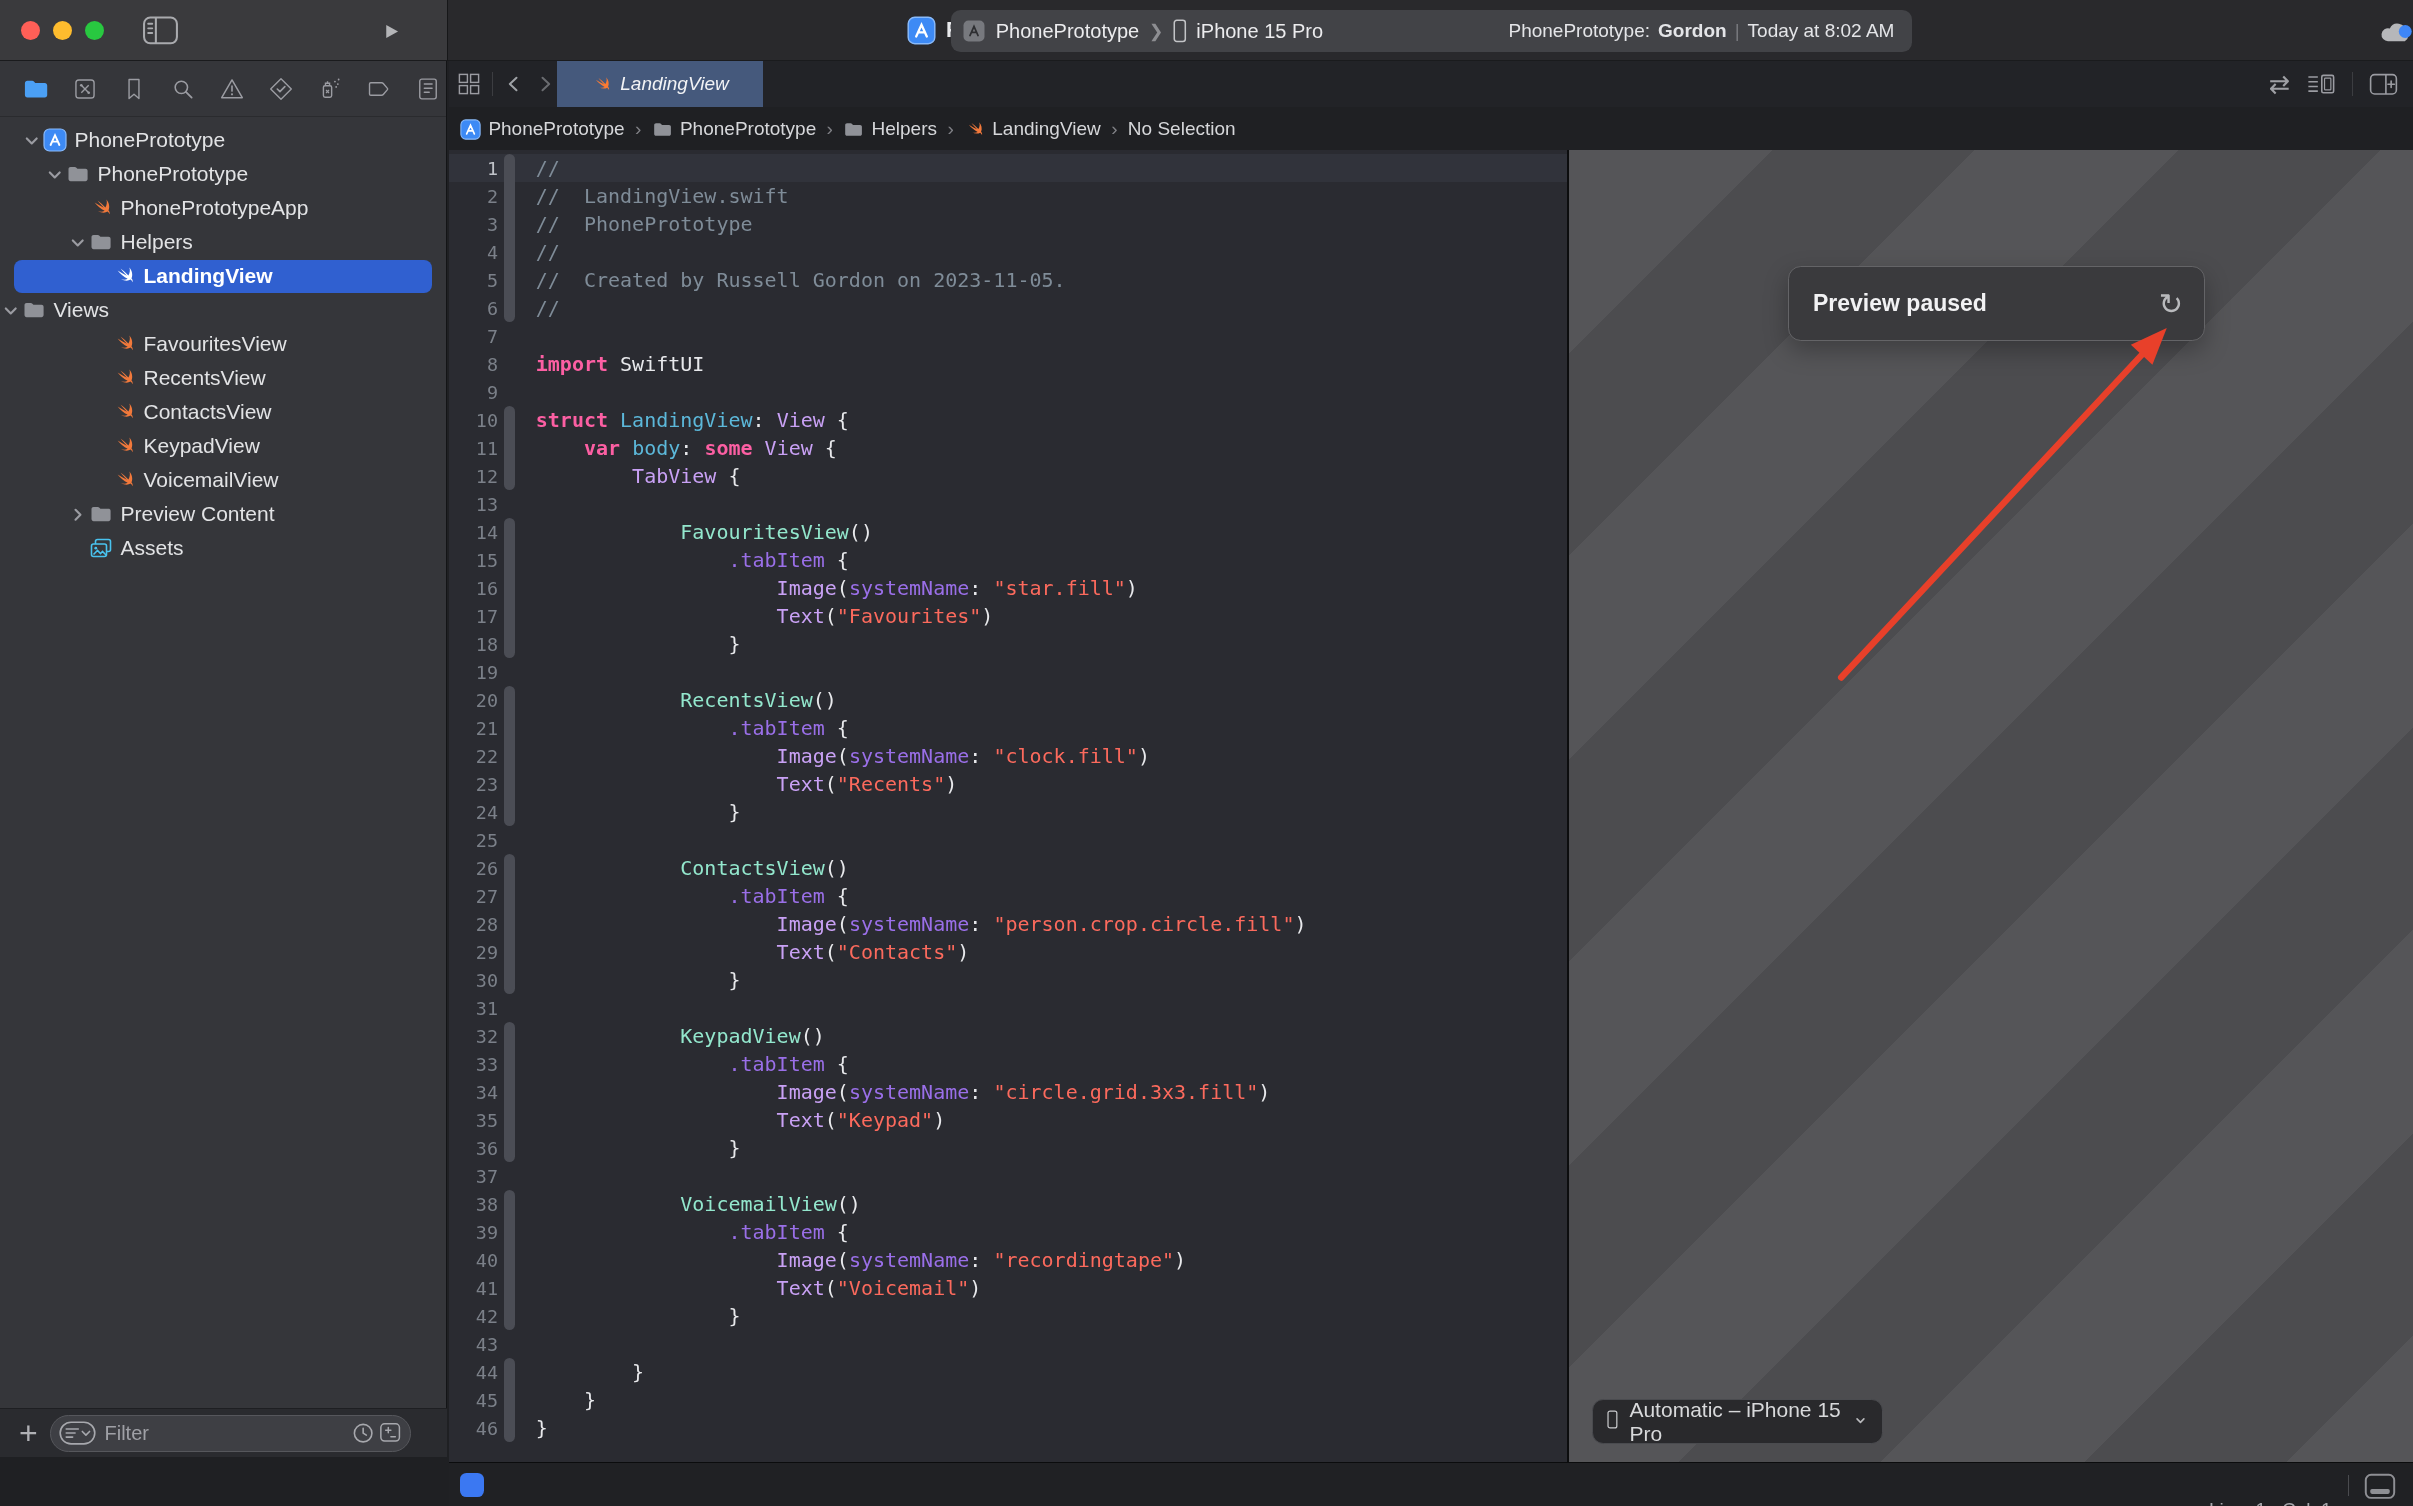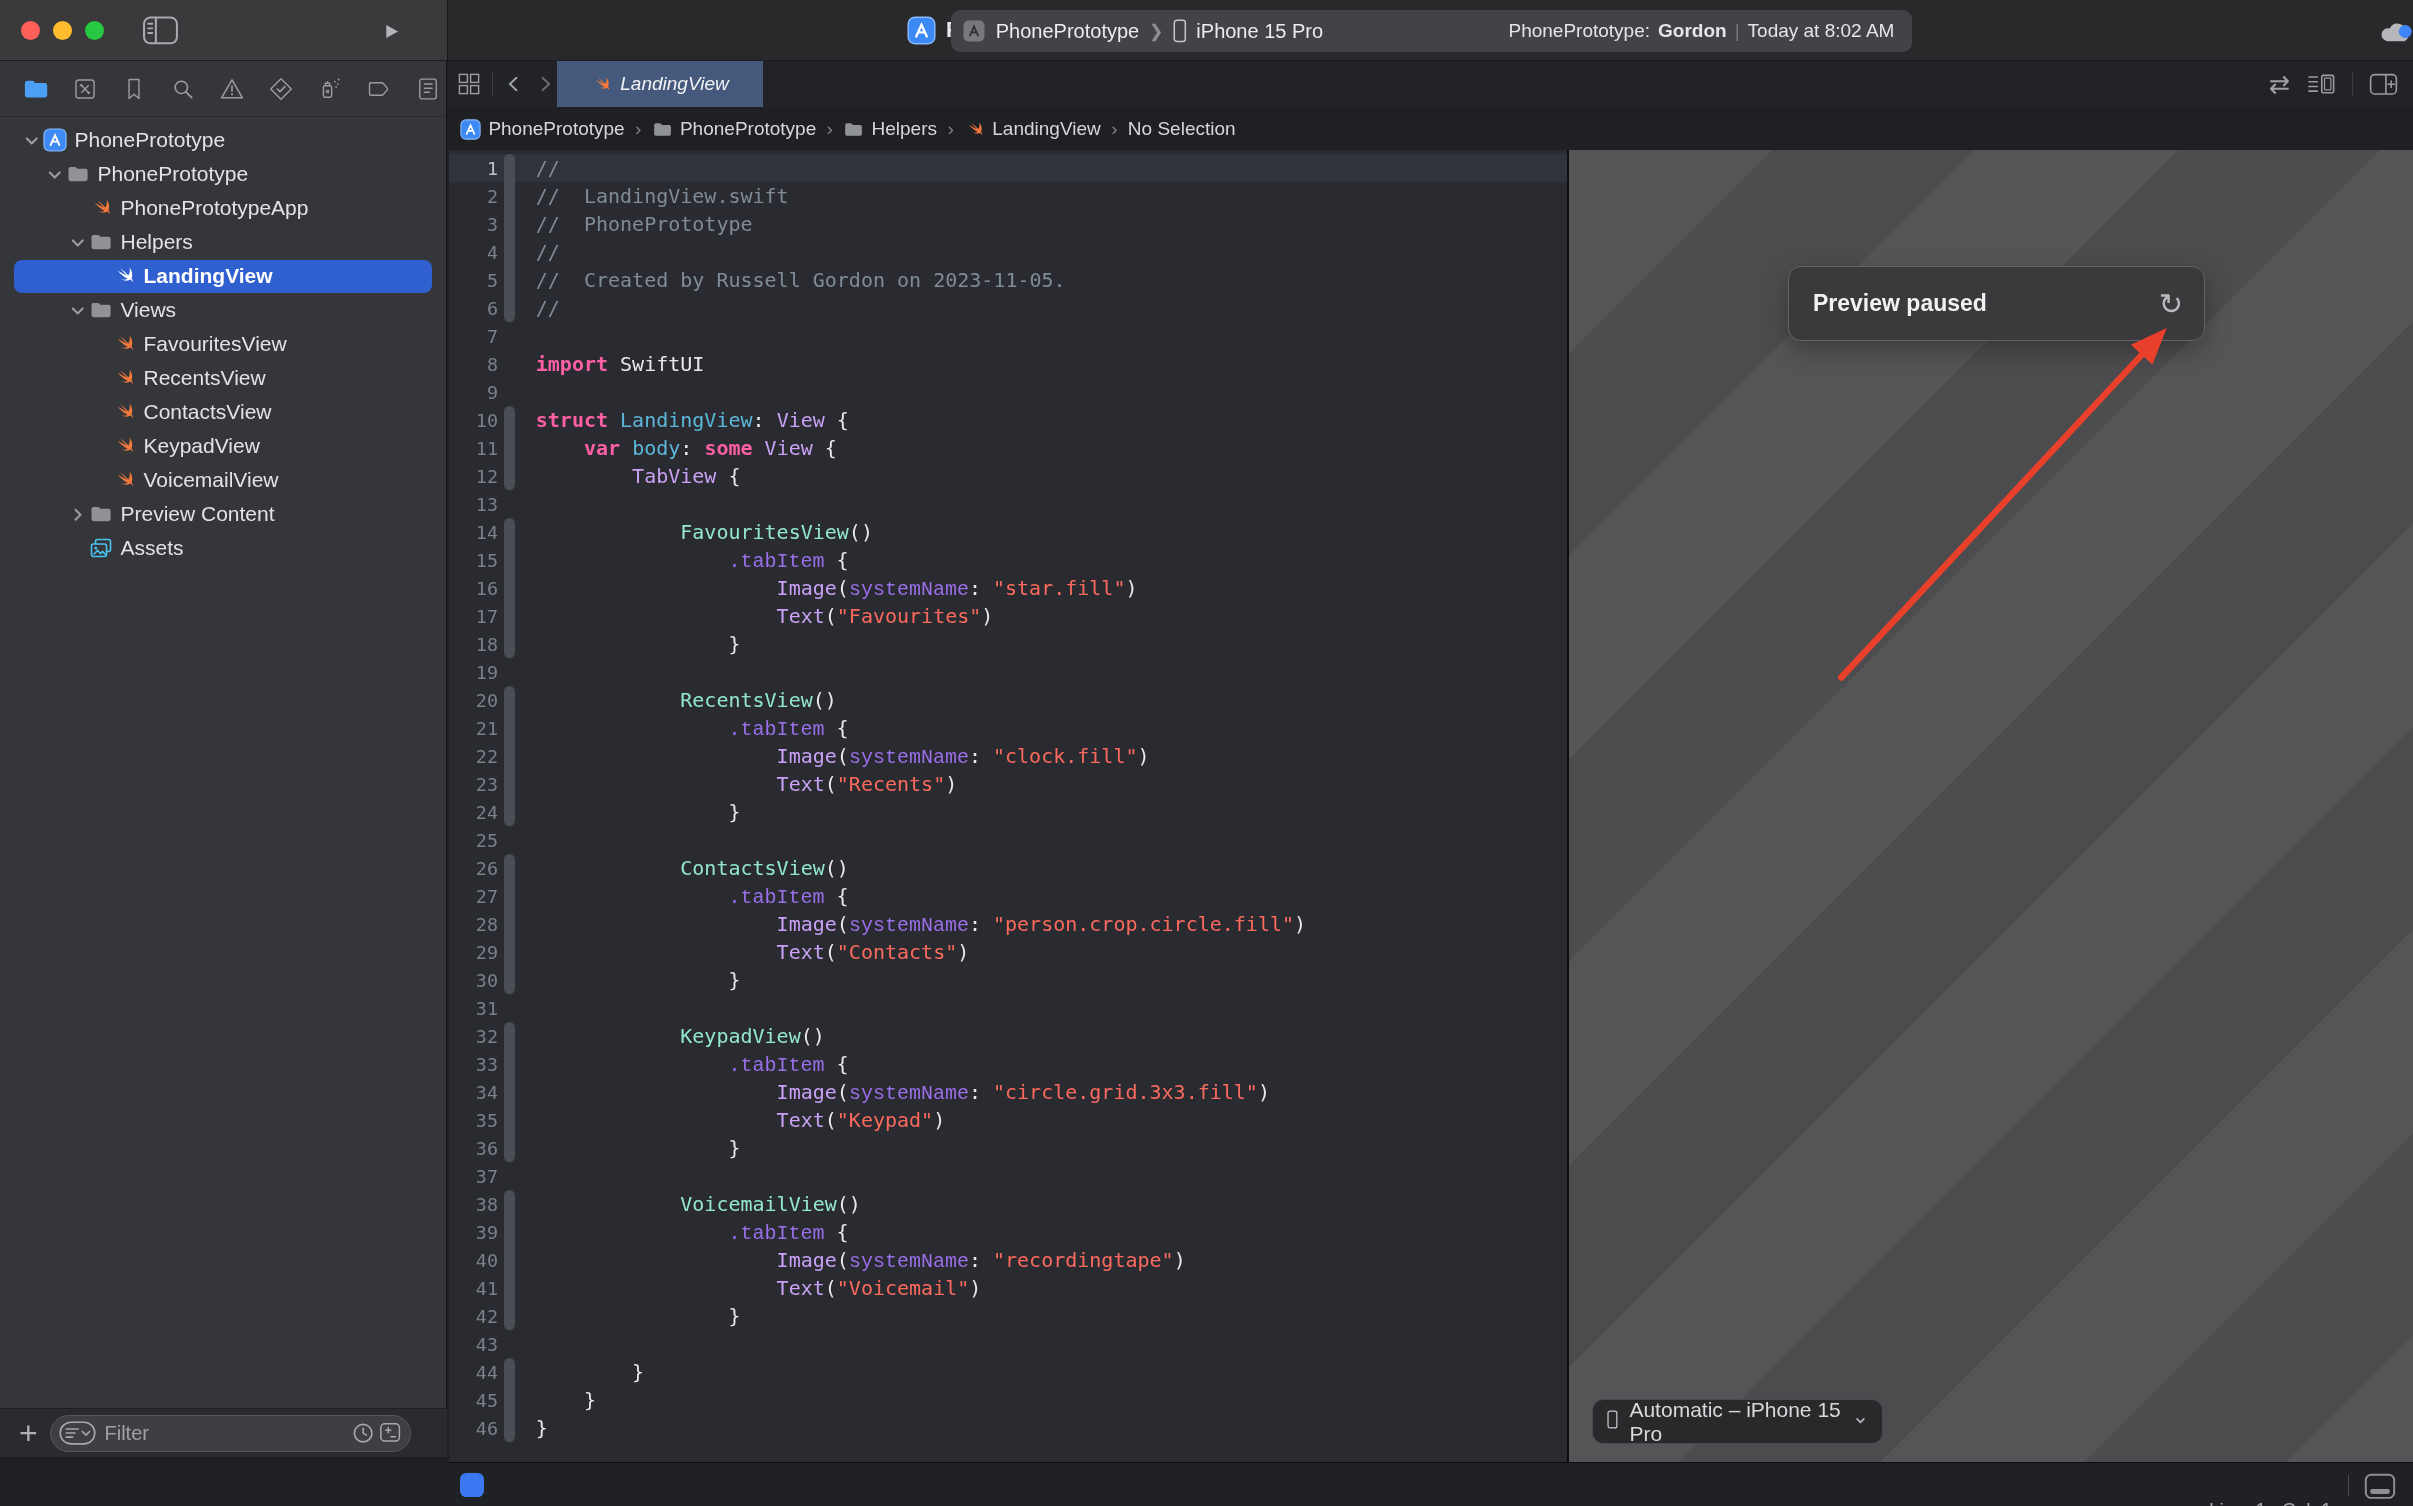--- a/index.html
+++ b/index.html
@@ -89,21 +89,21 @@
   .cl{display:flex;height:28px;align-items:center;white-space:pre;}
   .cl.current{background:#31333b;}
   .ln{width:49px;text-align:right;font-family:"DejaVu Sans Mono",monospace;font-size:18.4px;color:#7b8089;flex:0 0 49px;}
   .cl.current .ln{color:#c0c3c9;}
   .rib{width:10.4px;height:100%;margin-left:6.4px;flex:0 0 10.4px;}
   .rib.on{background:#4b4d55;}
   .rib.on.seg-top{border-top-left-radius:5.6px;border-top-right-radius:5.6px;}
   .rib.on.seg-bot{border-bottom-left-radius:5.6px;border-bottom-right-radius:5.6px;}
   .ct{font-family:"DejaVu Sans Mono",monospace;font-size:20px;margin-left:21px;}
   .tk-c{color:#7f8c98;} .tk-k{color:#fc5fa3;font-weight:bold;} .tk-p{color:#e8e9ec;}
-  .tk-td{color:#5cb8da;} .tk-ts{color:#c9a1f5;} .tk-tp{color:#93e7cd;} .tk-fn{color:#9a6fe8;font-family:Liberation Mono, monospace;}
+  .tk-td{color:#5cb8da;} .tk-ts{color:#c9a1f5;} .tk-tp{color:#93e7cd;} .tk-fn{color:#9a6fe8;}
   .tk-s{color:#fc6a5d;}
 
   
   .preview{position:absolute;left:1567px;top:150px;width:846px;height:1312px;
     background:repeating-linear-gradient(135deg,#555558 0 144px,#4c4c4f 144px 287px);
     border-left:2.4px solid #0c0d0e;}
   .paused-banner{position:absolute;left:219px;top:116px;width:417px;height:75px;background:#3a3a3d;
     border:1.6px solid #646467;border-radius:12.8px;display:flex;align-items:center;justify-content:space-between;
     padding:0 21px 0 24px;box-shadow:0 9.6px 24px rgba(0,0,0,.28);}
   .paused-label{font-size:23px;font-weight:bold;color:#f2f2f4;}
@@ -308,21 +308,21 @@
         </div>
         <div class="tree-row selected" style="padding-left: 90px;">
           <span class="chev"></span>
           <span class="tree-icon icon-swift">
             <svg viewBox="0 0 24 24">
               <path d="M19.5 14.6c1.6-3.6.5-8-2.1-11 .9 2.6.5 5.5-1 7.8C14 9 11.2 6.6 8.6 4.6c1.9 2.7 4.2 5.2 6.3 7.1-3-1.5-6.4-3.2-9.3-5.2 2.8 3.4 6.3 6.4 10 8.3-1.7 1-4.1 1.2-6.6.3 3.3 1.8 7.1 2.1 9.5.5.8.6 1.5 1.5 2.1 2.6.3-1.1 0-2.6-1.1-3.6z" fill="currentColor"></path>
             </svg>
           </span>
           <span class="tree-label">LandingView</span>
         </div>
-        <div class="tree-row" style="padding-left: 67px;">
+        <div class="tree-row" style="">
           <span class="chev">
             <svg viewBox="0 0 24 24">
               <path d="M6.5 9.5 L12 15 L17.5 9.5" stroke="currentColor" stroke-width="2.4" fill="none" stroke-linecap="round" stroke-linejoin="round"></path>
             </svg>
           </span>
           <span class="tree-icon icon-folder">
             <svg viewBox="0 0 24 24">
               <path d="M2.5 7c0-1.2.9-2.1 2.1-2.1h4.1c.7 0 1.3.3 1.7.8l1 1.1h8.1c1.2 0 2.1.9 2.1 2.1v8.2c0 1.2-.9 2.1-2.1 2.1H4.6c-1.2 0-2.1-.9-2.1-2.1V7z" fill="currentColor"></path>
             </svg>
           </span>

